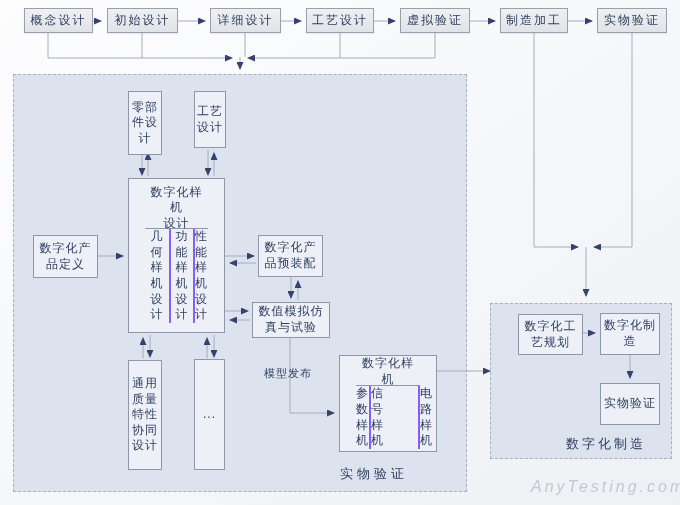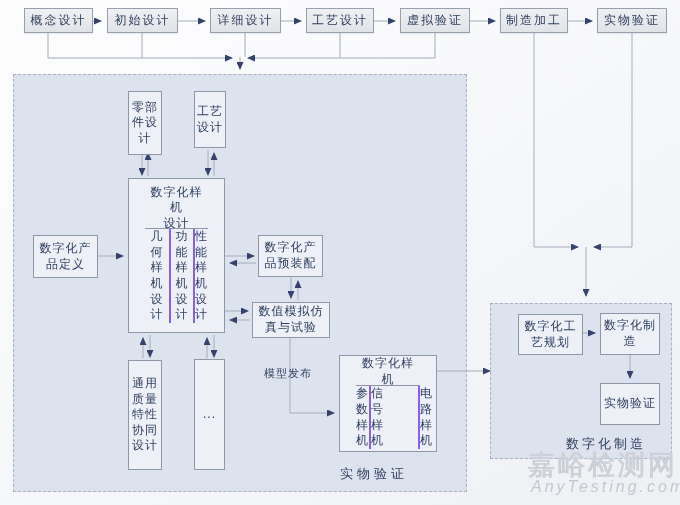--- a/index.html
+++ b/index.html
@@ -165,16 +165,15 @@
   <span class="lbl" style="left:340px; top:465px; font-size:13px; letter-spacing:4px;">实物验证</span>
 
   <div class="box" style="left:518px; top:314px; width:65px; height:41px;">数字化工
 艺规划</div>
   <div class="box" style="left:600px; top:313px; width:60px; height:42px;">数字化制
 造</div>
   <div class="box" style="left:600px; top:383px; width:60px; height:42px;">实物验证</div>
 
   <span class="lbl" style="left:518px; top:435px; font-size:13px; letter-spacing:3px;margin-left:48px;">数字化制造</span>
 
-  <span id="wm-name">嘉峪检测网</span>
   <span id="wm-url">AnyTesting.com</span>
 
 </div>
 
 </body></html>

